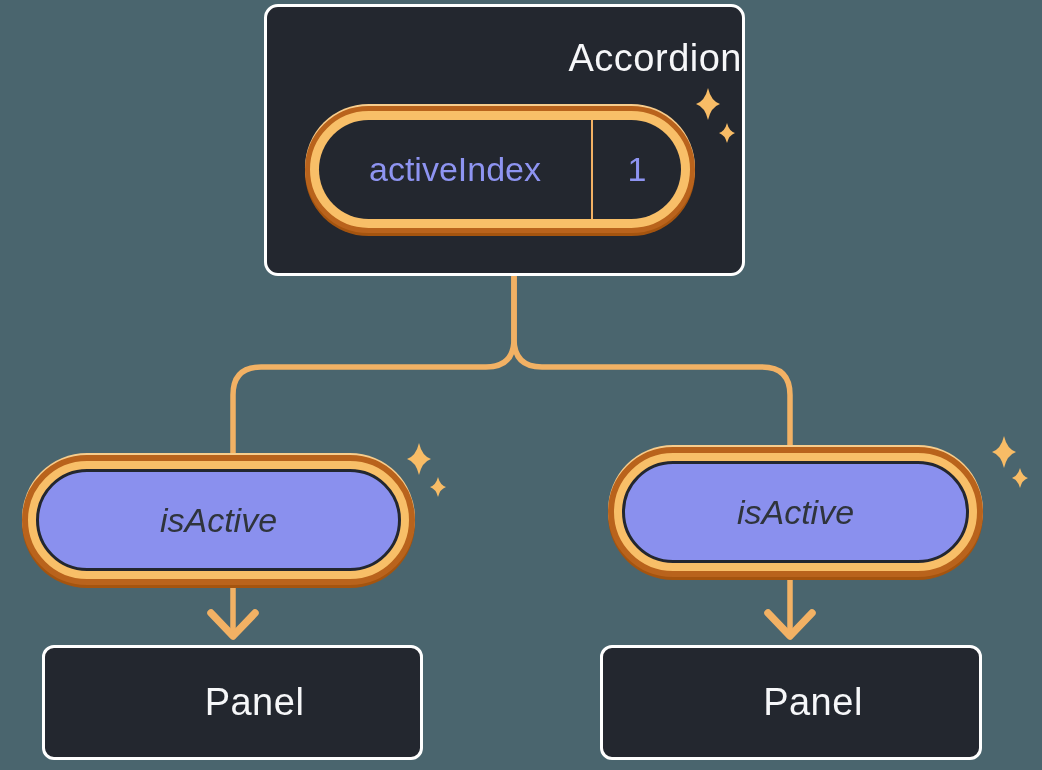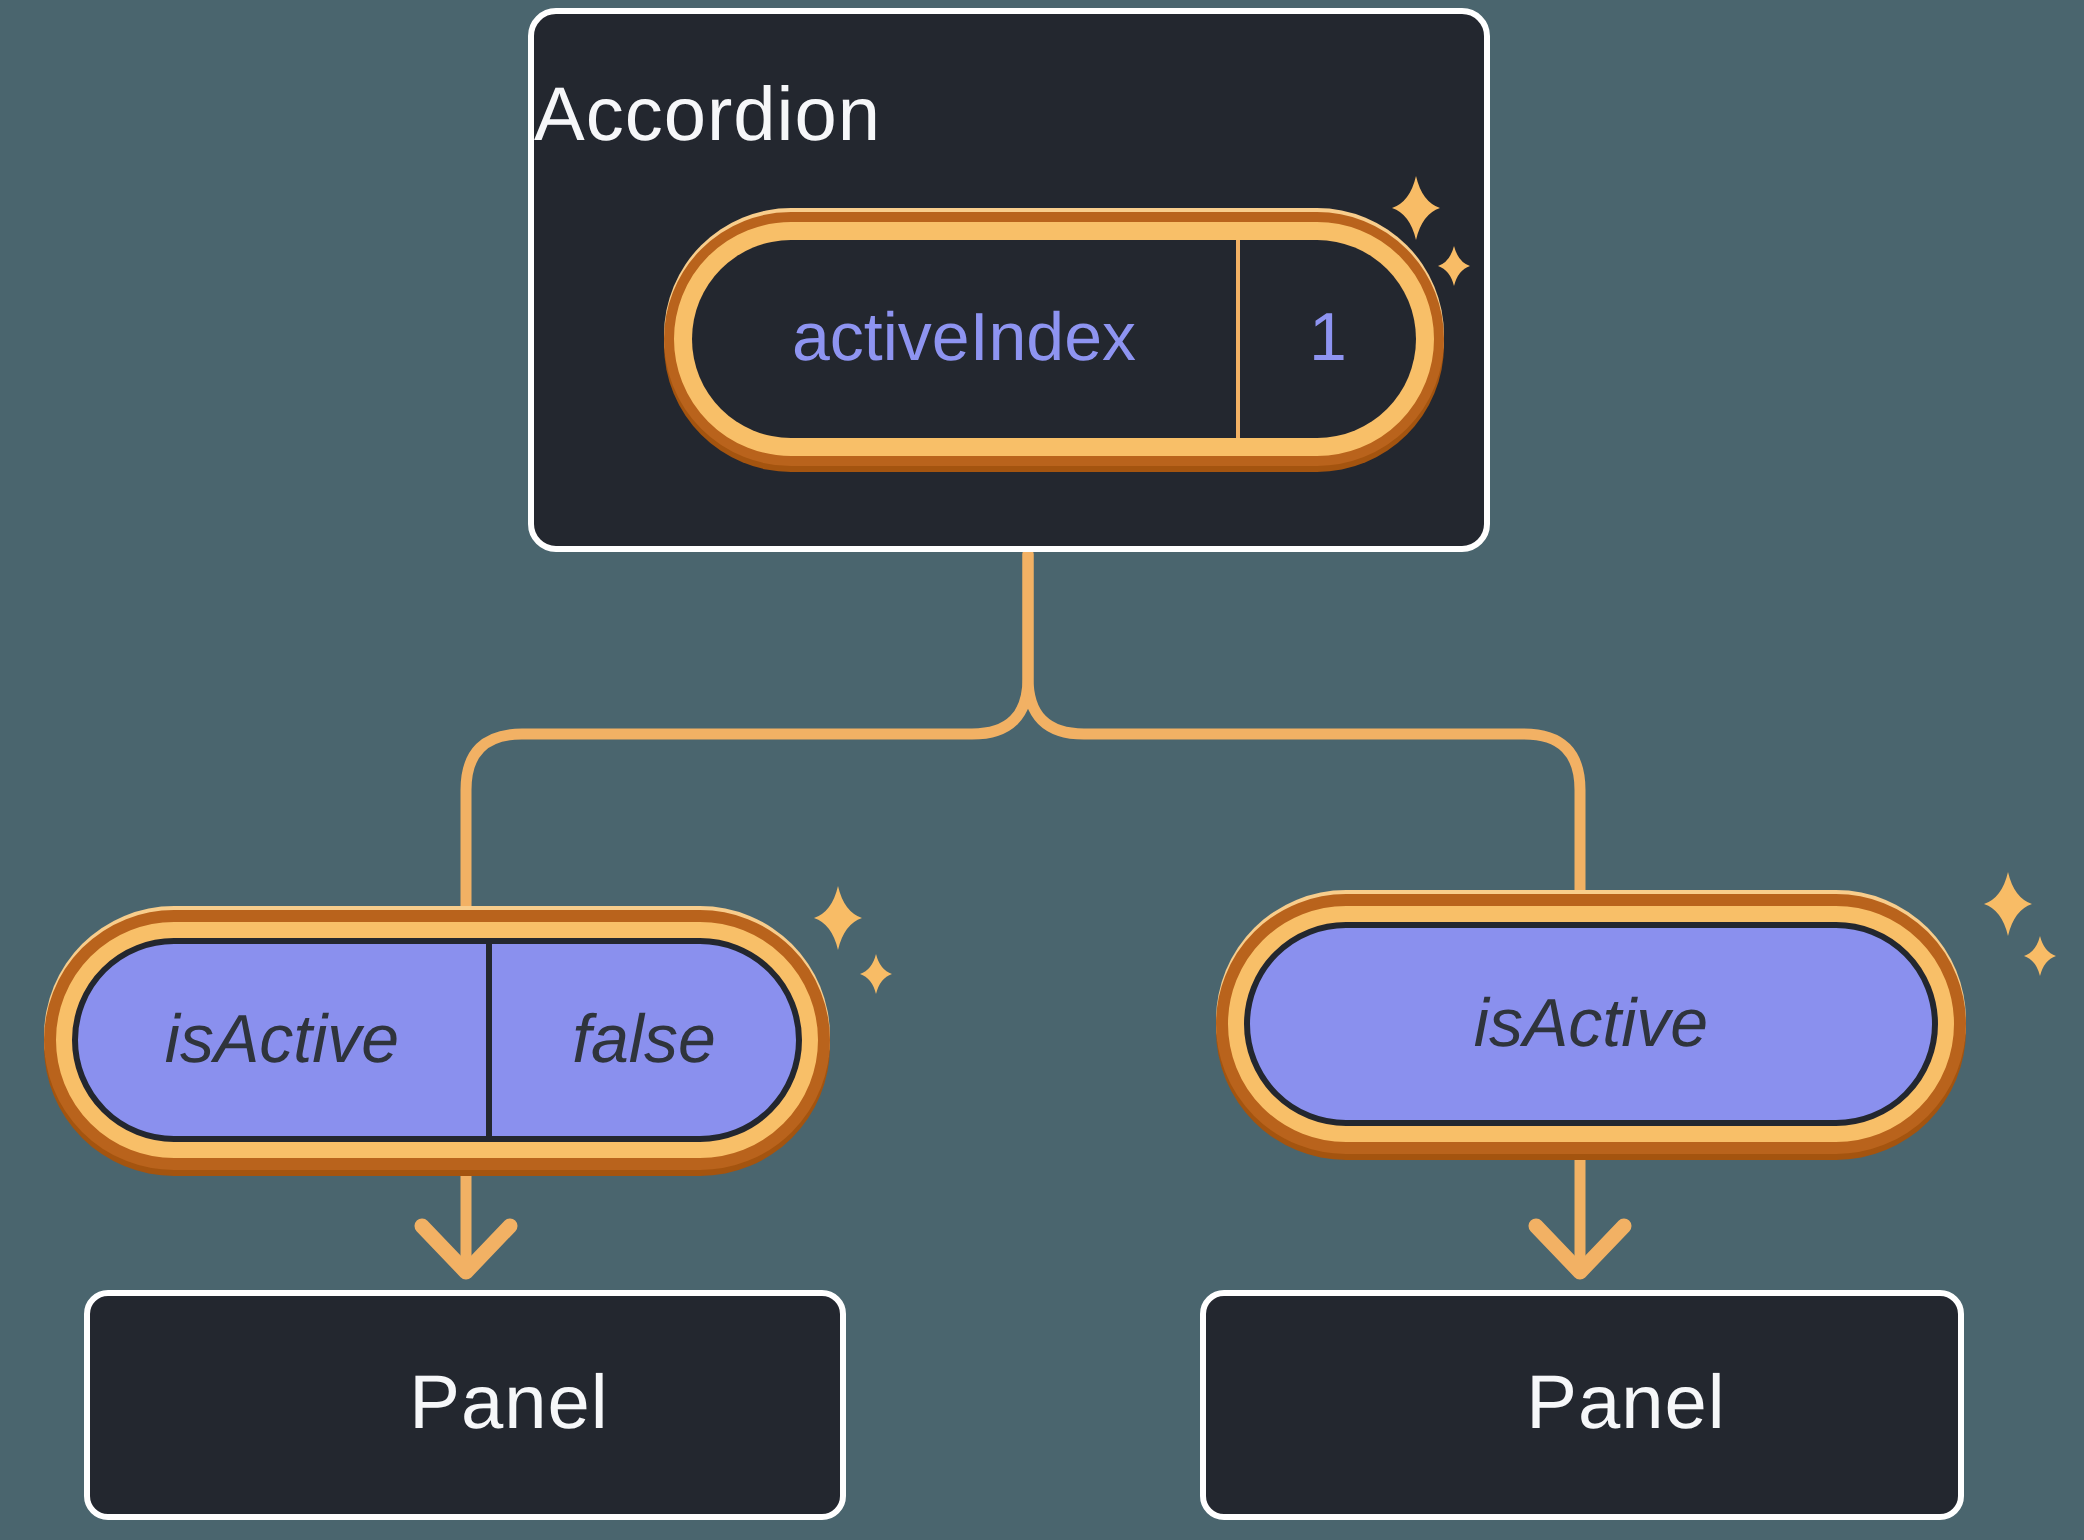--- a/index.html
+++ b/index.html
@@ -19,42 +19,42 @@
   .sparkle{fill:var(--sparkle,#F8BC66);}
 
   .card{
     position:absolute;z-index:2;box-sizing:border-box;
     background:var(--card-bg,#23272F);
     border:3px solid var(--card-border,#FFFFFF);
     border-radius:14px;
   }
   #accordion-card{left:264px;top:4px;width:481px;height:272px;}
   .card-title{
-    margin-top:30px;text-align:left;
+    margin-top:30px;text-align:right;
     font-size:38px;font-weight:500;letter-spacing:.5px;
     color:var(--card-text,#F6F7F9);
   }
 
   
   .pill-glow{
     position:absolute;z-index:3;box-sizing:border-box;
     background:var(--ring-gold,#F8BF68);
     border:6px solid var(--ring-outer,#B9631C);
     border-radius:999px;
     box-shadow:0 -2px 0 0 #F8CD8C, 0 3px 0 0 #A4540F;
     display:flex;
   }
   .pill-inner{
     flex:1;margin:8px;box-sizing:border-box;
     border-radius:999px;overflow:hidden;
     display:flex;align-items:stretch;
   }
 
   
-  #state-pill{left:65px;top:99px;width:390px;height:127px;border-width:5px;}
+  #state-pill{left:38px;top:99px;width:390px;height:127px;border-width:5px;}
   #state-pill .pill-inner{margin:9px;background:var(--card-bg,#23272F);}
   #state-pill .seg{color:var(--state-text,#8E94F1);}
   #state-pill .seg-right{width:88px;border-left:2.5px solid var(--connector,#F2B164);}
 
   
   .prop-pill .pill-inner{
     background:var(--pill-purple,#8A90EE);
     border:3px solid var(--pill-dark,#23272F);
   }
   .prop-pill .seg{color:var(--pill-dark-text,#2F343C);font-style:italic;}
@@ -97,21 +97,20 @@
       <div class="pill-inner">
         <div class="seg seg-left">activeIndex</div>
         <div class="seg seg-right val">1</div>
       </div>
     </div>
   </div>
 
   <div class="pill-glow prop-pill" id="prop-pill-0">
     <div class="pill-inner">
       <div class="seg seg-left">isActive</div>
-      <div class="seg seg-right val">false</div>
     </div>
   </div>
 
   <div class="pill-glow prop-pill" id="prop-pill-1">
     <div class="pill-inner">
       <div class="seg seg-left">isActive</div>
     </div>
   </div>
 
   <div class="panel" id="panel-0">

